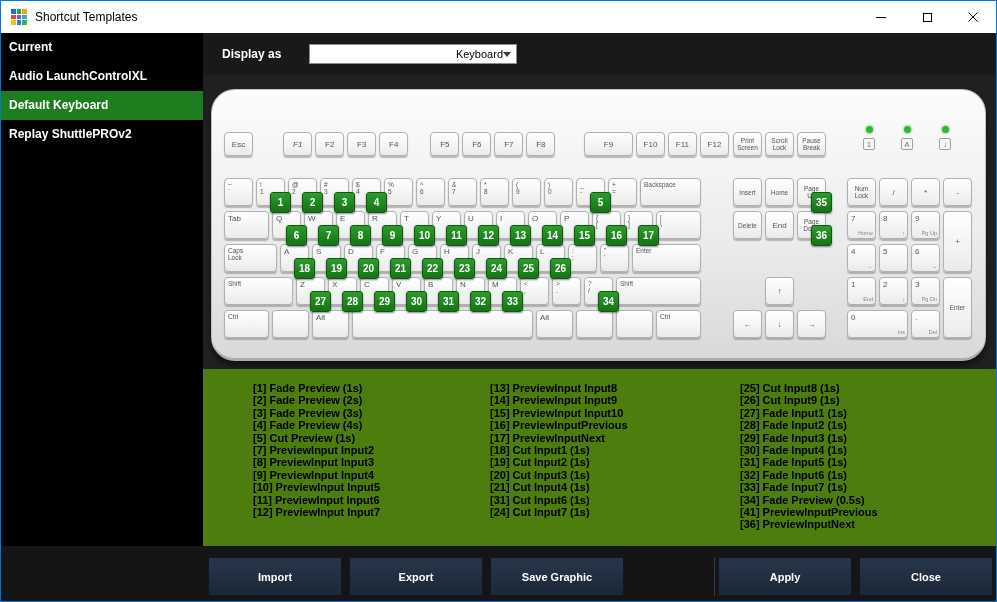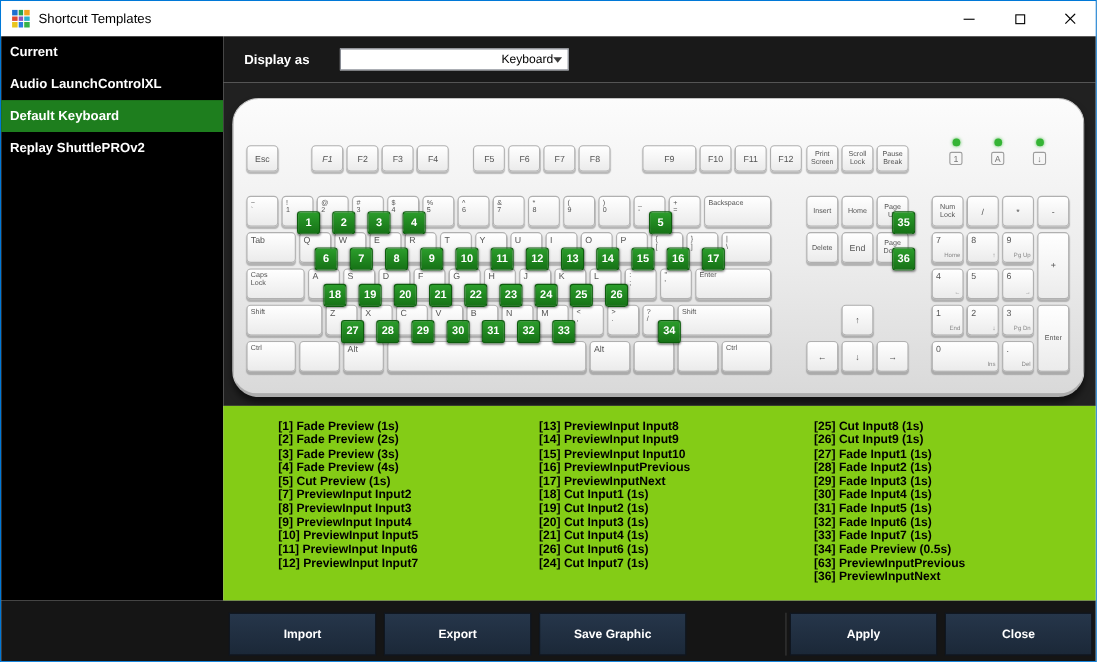--- a/index.html
+++ b/index.html
@@ -55,21 +55,21 @@
   .gbadge{position:absolute;right:-7px;bottom:-8px;width:21px;height:21px;border-radius:3px;box-sizing:border-box;
     background:linear-gradient(180deg,#2b9d2b,#167216);border:1px solid #0d5c0d;box-shadow:0 1px 2px rgba(0,0,0,.45);
     color:#fff;font-size:10px;font-weight:bold;display:flex;align-items:center;justify-content:center;z-index:6;}
   .led-group{position:absolute;left:645px;top:36px;display:flex;gap:14px;}
   .led{width:24px;display:flex;flex-direction:column;align-items:center;gap:5px;}
   .led-dot{width:7px;height:7px;border-radius:50%;background:#35b435;box-shadow:0 0 3px rgba(53,180,53,.9);}
   .led-icon{width:12px;height:12px;line-height:11px;text-align:center;font-size:8px;color:#777;
     border:1px solid #9d9d9d;border-radius:2px;box-sizing:border-box;}
 
   
-  .legend{position:absolute;left:202px;top:368px;width:795px;height:177px;background:#84cc16;}
+  .legend{position:absolute;left:202px;top:368px;width:795px;height:177px;background:#4d7c0f;}
   .legend-cols{display:flex;padding:13px 0 0 50px;}
   .legend-col:nth-child(1){width:237px;}
   .legend-col:nth-child(2){width:250px;}
   .legend-item{font-size:11px;font-weight:bold;line-height:12.4px;color:#000;white-space:nowrap;}
 
   
   .footer{position:absolute;left:0;top:545px;width:997px;height:57px;background:#151515;}
   .fbtn{position:absolute;top:11px;width:134px;height:39px;box-sizing:border-box;cursor:pointer;
     background:linear-gradient(180deg,#26364a,#1b2838);border:1px solid #0f1722;
     color:#fff;font-size:11px;font-weight:bold;display:flex;align-items:center;justify-content:center;}
@@ -805,35 +805,35 @@
         <div class="legend-col">
           <div class="legend-item">[13] PreviewInput Input8</div>
           <div class="legend-item">[14] PreviewInput Input9</div>
           <div class="legend-item">[15] PreviewInput Input10</div>
           <div class="legend-item">[16] PreviewInputPrevious</div>
           <div class="legend-item">[17] PreviewInputNext</div>
           <div class="legend-item">[18] Cut Input1 (1s)</div>
           <div class="legend-item">[19] Cut Input2 (1s)</div>
           <div class="legend-item">[20] Cut Input3 (1s)</div>
           <div class="legend-item">[21] Cut Input4 (1s)</div>
-          <div class="legend-item">[26] Cut Input6 (1s)</div>
+          <div class="legend-item">[31] Cut Input6 (1s)</div>
           <div class="legend-item">[24] Cut Input7 (1s)</div>
         </div>
         <div class="legend-col">
           <div class="legend-item">[25] Cut Input8 (1s)</div>
           <div class="legend-item">[26] Cut Input9 (1s)</div>
           <div class="legend-item">[27] Fade Input1 (1s)</div>
           <div class="legend-item">[28] Fade Input2 (1s)</div>
           <div class="legend-item">[29] Fade Input3 (1s)</div>
           <div class="legend-item">[30] Fade Input4 (1s)</div>
           <div class="legend-item">[31] Fade Input5 (1s)</div>
           <div class="legend-item">[32] Fade Input6 (1s)</div>
           <div class="legend-item">[33] Fade Input7 (1s)</div>
           <div class="legend-item">[34] Fade Preview (0.5s)</div>
-          <div class="legend-item">[63] PreviewInputPrevious</div>
+          <div class="legend-item">[41] PreviewInputPrevious</div>
           <div class="legend-item">[36] PreviewInputNext</div>
         </div>
       </div>
   </div>
 
   <div class="footer" id="footer">
     <div class="footer-divider"></div>
   <div class="fbtn" style="left: 207px;">Import</div>
       <div class="fbtn" style="left: 348px;">Export</div>
       <div class="fbtn" style="left: 489px;">Save Graphic</div>

